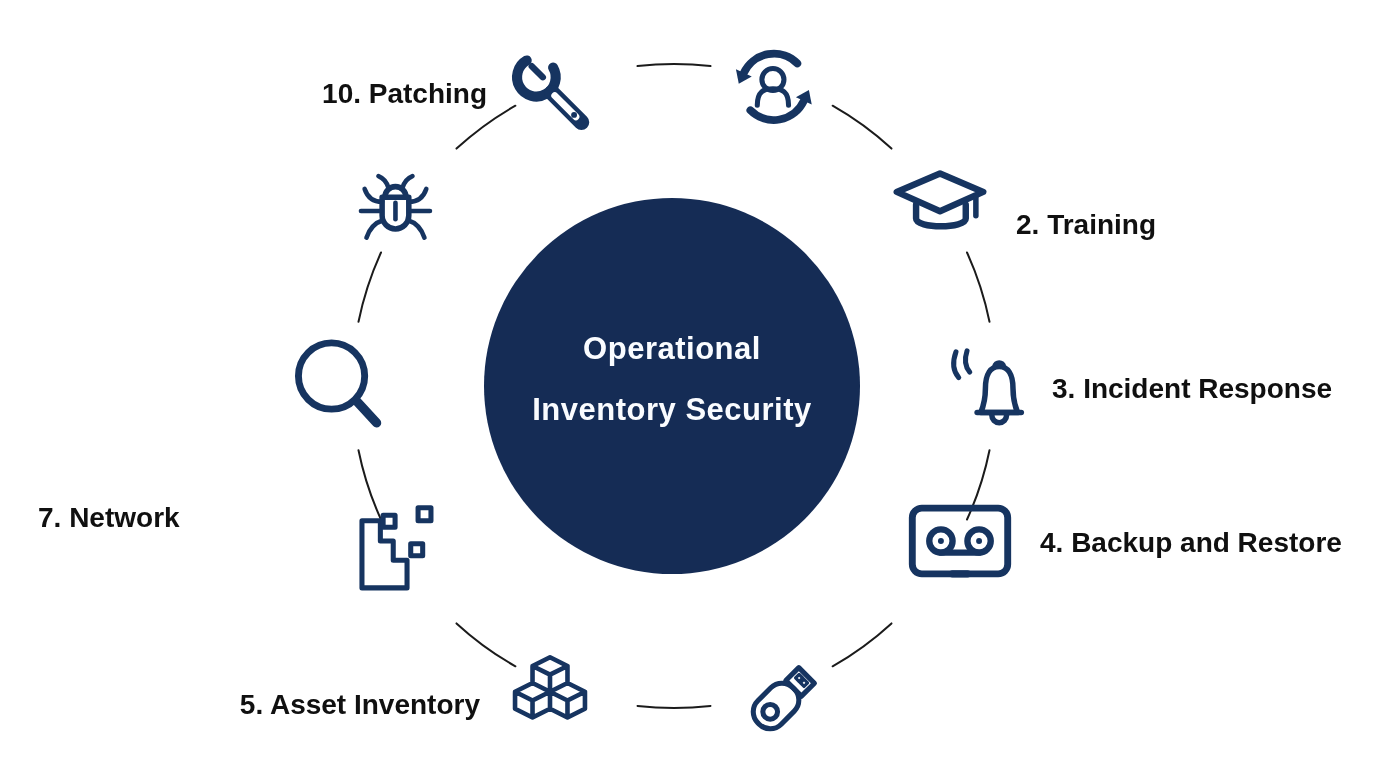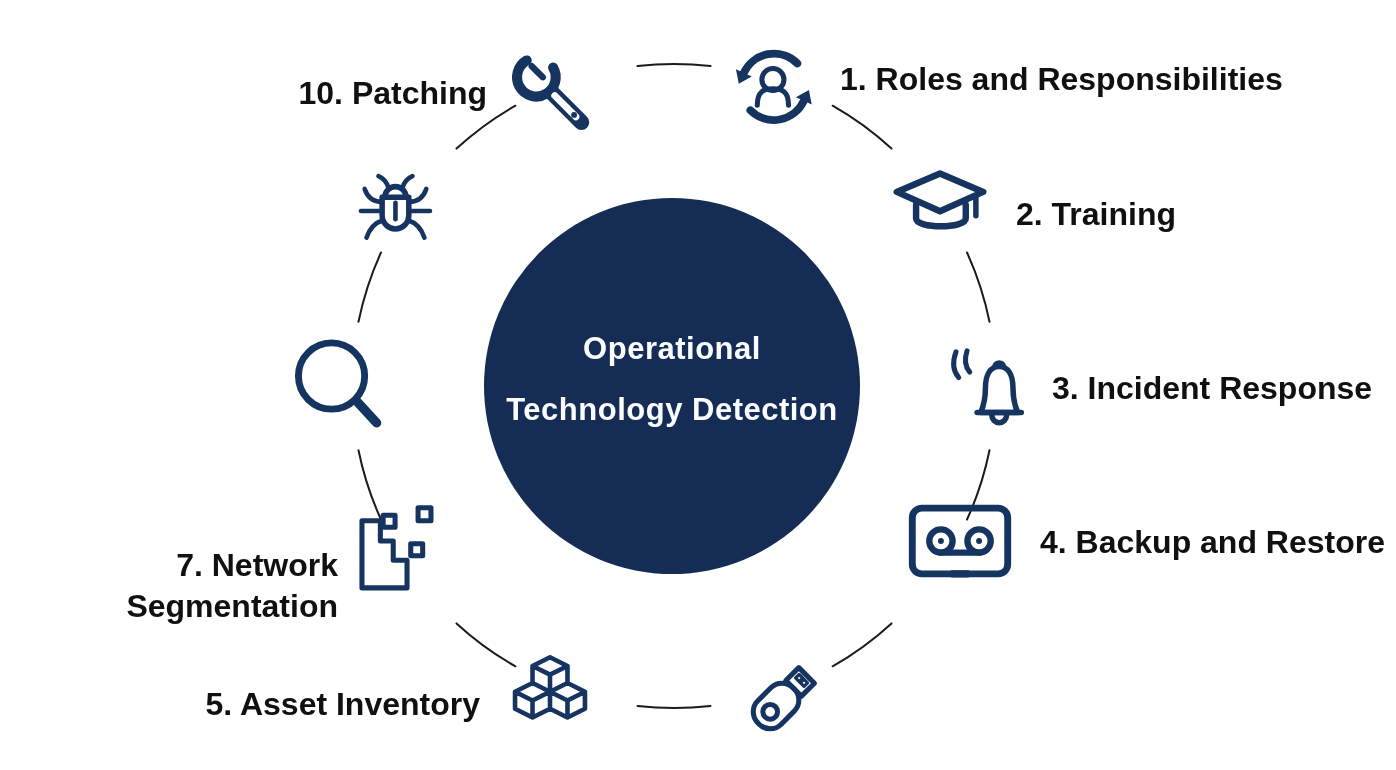--- a/index.html
+++ b/index.html
@@ -5,21 +5,21 @@
   html,body{margin:0;padding:0;background:#fff;}
   .canvas{position:relative;width:1396px;height:770px;background:#ffffff;
           font-family:"Liberation Sans",sans-serif;overflow:hidden;}
   .ring{position:absolute;left:0;top:0;}
   .ring path{stroke:#1b1b1b;stroke-width:2;fill:none;stroke-linecap:round;}
   .center-circle{position:absolute;left:484px;top:198px;width:376px;height:376px;
           border-radius:50%;background:#152c55;display:flex;flex-direction:column;
           align-items:center;justify-content:center;gap:25px;padding-bottom:14px;
           box-sizing:border-box;}
   .ct{color:#fafcff;font-size:31px;font-weight:700;letter-spacing:.5px;}
-  .label{position:absolute;font-size:32px;font-weight:700;color:#101010;
+  .label{position:absolute;font-size:28px;font-weight:700;color:#101010;
           line-height:41px;white-space:nowrap;}
   .label span{display:block;}
   .icon{position:absolute;}
   .icon svg{width:100%;height:100%;overflow:visible;display:block;}
   .ic{stroke:#163460;fill:none;stroke-linecap:round;stroke-linejoin:round;}
   .icf{fill:#163460;stroke:none;}
   .icw{stroke:#ffffff;fill:none;stroke-linecap:round;}
 </style>
 </head>
 <body>
@@ -34,45 +34,42 @@
       <path d="M710.5,705.9 A322,322 0 0 1 637.5,705.9"></path>
       <path d="M515.4,666.3 A322,322 0 0 1 456.5,623.4"></path>
       <path d="M381.0,519.5 A322,322 0 0 1 358.5,450.2"></path>
       <path d="M358.5,321.8 A322,322 0 0 1 381.0,252.5"></path>
       <path d="M456.5,148.6 A322,322 0 0 1 515.4,105.7"></path>
       <path d="M637.5,66.1 A322,322 0 0 1 710.5,66.1"></path>
     </svg>
 
   <div class="center-circle">
     <div class="ct">Operational</div>
-    <div class="ct">Technology Detection</div>
+    <div class="ct">Inventory Security</div>
   </div>
 
   <div class="icon" style="left:726px;top:39px;width:92px;height:92px">
     <svg viewBox="0 0 100 100">
       <path class="ic" stroke-width="8.5" d="M77.5,26.5 A36,36 0 0 0 19.4,36.8"></path>
       <polygon class="icf" points="13.9,48.6 28,40.8 10.8,32.8"></polygon>
       <path class="ic" stroke-width="8.5" d="M26.5,77.5 A36,36 0 0 0 84.6,67.2"></path>
       <polygon class="icf" points="90.1,55.4 93.2,71.2 76,63.2"></polygon>
       <circle class="ic" stroke-width="5.5" cx="51" cy="44" r="12"></circle>
       <path class="ic" stroke-width="5.5" d="M34,72 C34,57 41,54 51,54 C61,54 68,57 68,72"></path>
     </svg>
   </div>
-  <div class="label" style="left:840px;top:59px">
-    <span>1. Roles and Responsibilities</span>
-  </div>
 
   <div class="icon" style="left:894px;top:168px;width:92px;height:92px">
     <svg viewBox="0 0 100 100">
       <polygon class="ic" stroke-width="7" points="50,6 97,26 50,47 3,26"></polygon>
       <path class="ic" stroke-width="7" d="M24,40 L24,55 C24,66 78,66 78,55 L78,40"></path>
       <path class="ic" stroke-width="6" d="M89,30 L89,52"></path>
     </svg>
   </div>
-  <div class="label" style="left:1016px;top:194px">
+  <div class="label" style="left:1016px;top:204px">
     <span>2. Training</span>
   </div>
 
   <div class="icon" style="left:944px;top:339px;width:92px;height:92px">
     <svg viewBox="0 0 100 100">
       <path class="ic" stroke-width="6" d="M40,80 C44,70 45,62 45,54 C45,38 51,30 60,30 C69,30 75,38 75,54 C75,62 76,70 80,80 Z"></path>
       <path class="ic" stroke-width="6" d="M36,80 L84,80"></path>
       <path class="ic" stroke-width="6" d="M52,83 A8,8 0 0 0 68,83"></path>
       <path class="ic" stroke-width="5" d="M55,30 C55,24 65,24 65,30"></path>
       <path class="ic" stroke-width="5.5" d="M28,36 C23,30 22,22 25,13"></path>
@@ -128,23 +125,22 @@
   </div>
 
   <div class="icon" style="left:350px;top:506px;width:92px;height:92px">
     <svg viewBox="0 0 100 100">
       <path class="ic" stroke-width="5.5" d="M13,16 L33,16 L33,38 L47,38 L47,59 L62,59 L62,89 L13,89 Z"></path>
       <rect class="ic" stroke-width="5.5" x="36" y="10" width="13" height="13"></rect>
       <rect class="ic" stroke-width="5.5" x="74" y="2" width="14" height="14"></rect>
       <rect class="ic" stroke-width="5.5" x="66" y="41" width="13" height="13"></rect>
     </svg>
   </div>
-  <div class="label" style="left:38px;top:545px;width:300px;text-align:right">
+  <div class="label" style="left:38px;top:497px;width:300px;text-align:left">
     <span>7. Network</span>
-    <span>Segmentation</span>
   </div>
 
   <div class="icon" style="left:292px;top:342px;width:92px;height:92px">
     <svg viewBox="0 0 100 100">
       <circle class="ic" stroke-width="7.5" cx="43" cy="37" r="36"></circle>
       <path class="ic" stroke-width="10" d="M70,64 L92,88"></path>
     </svg>
   </div>
   <div class="label" style="left:30px;top:348px">
   </div>

